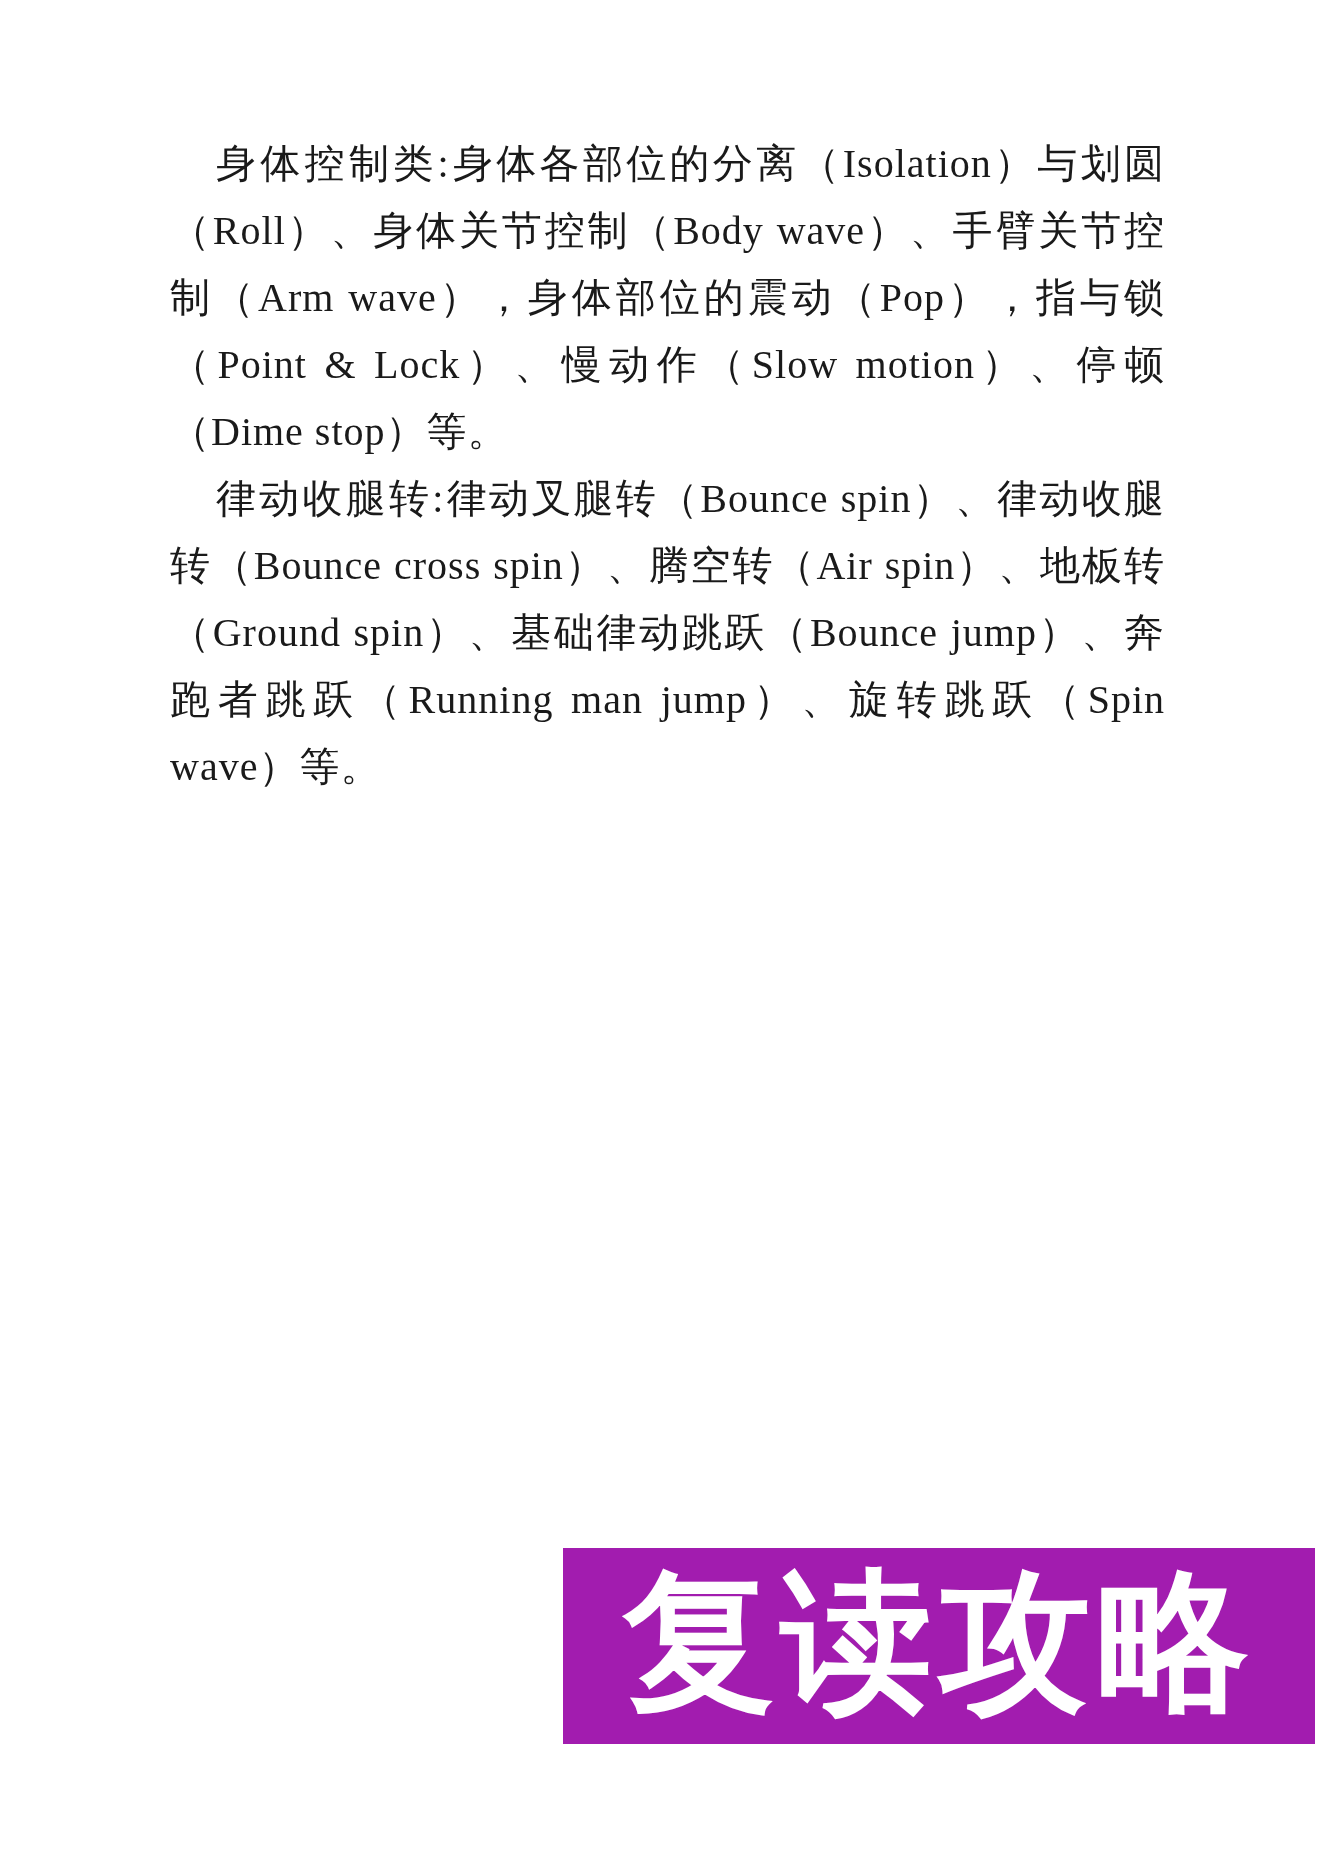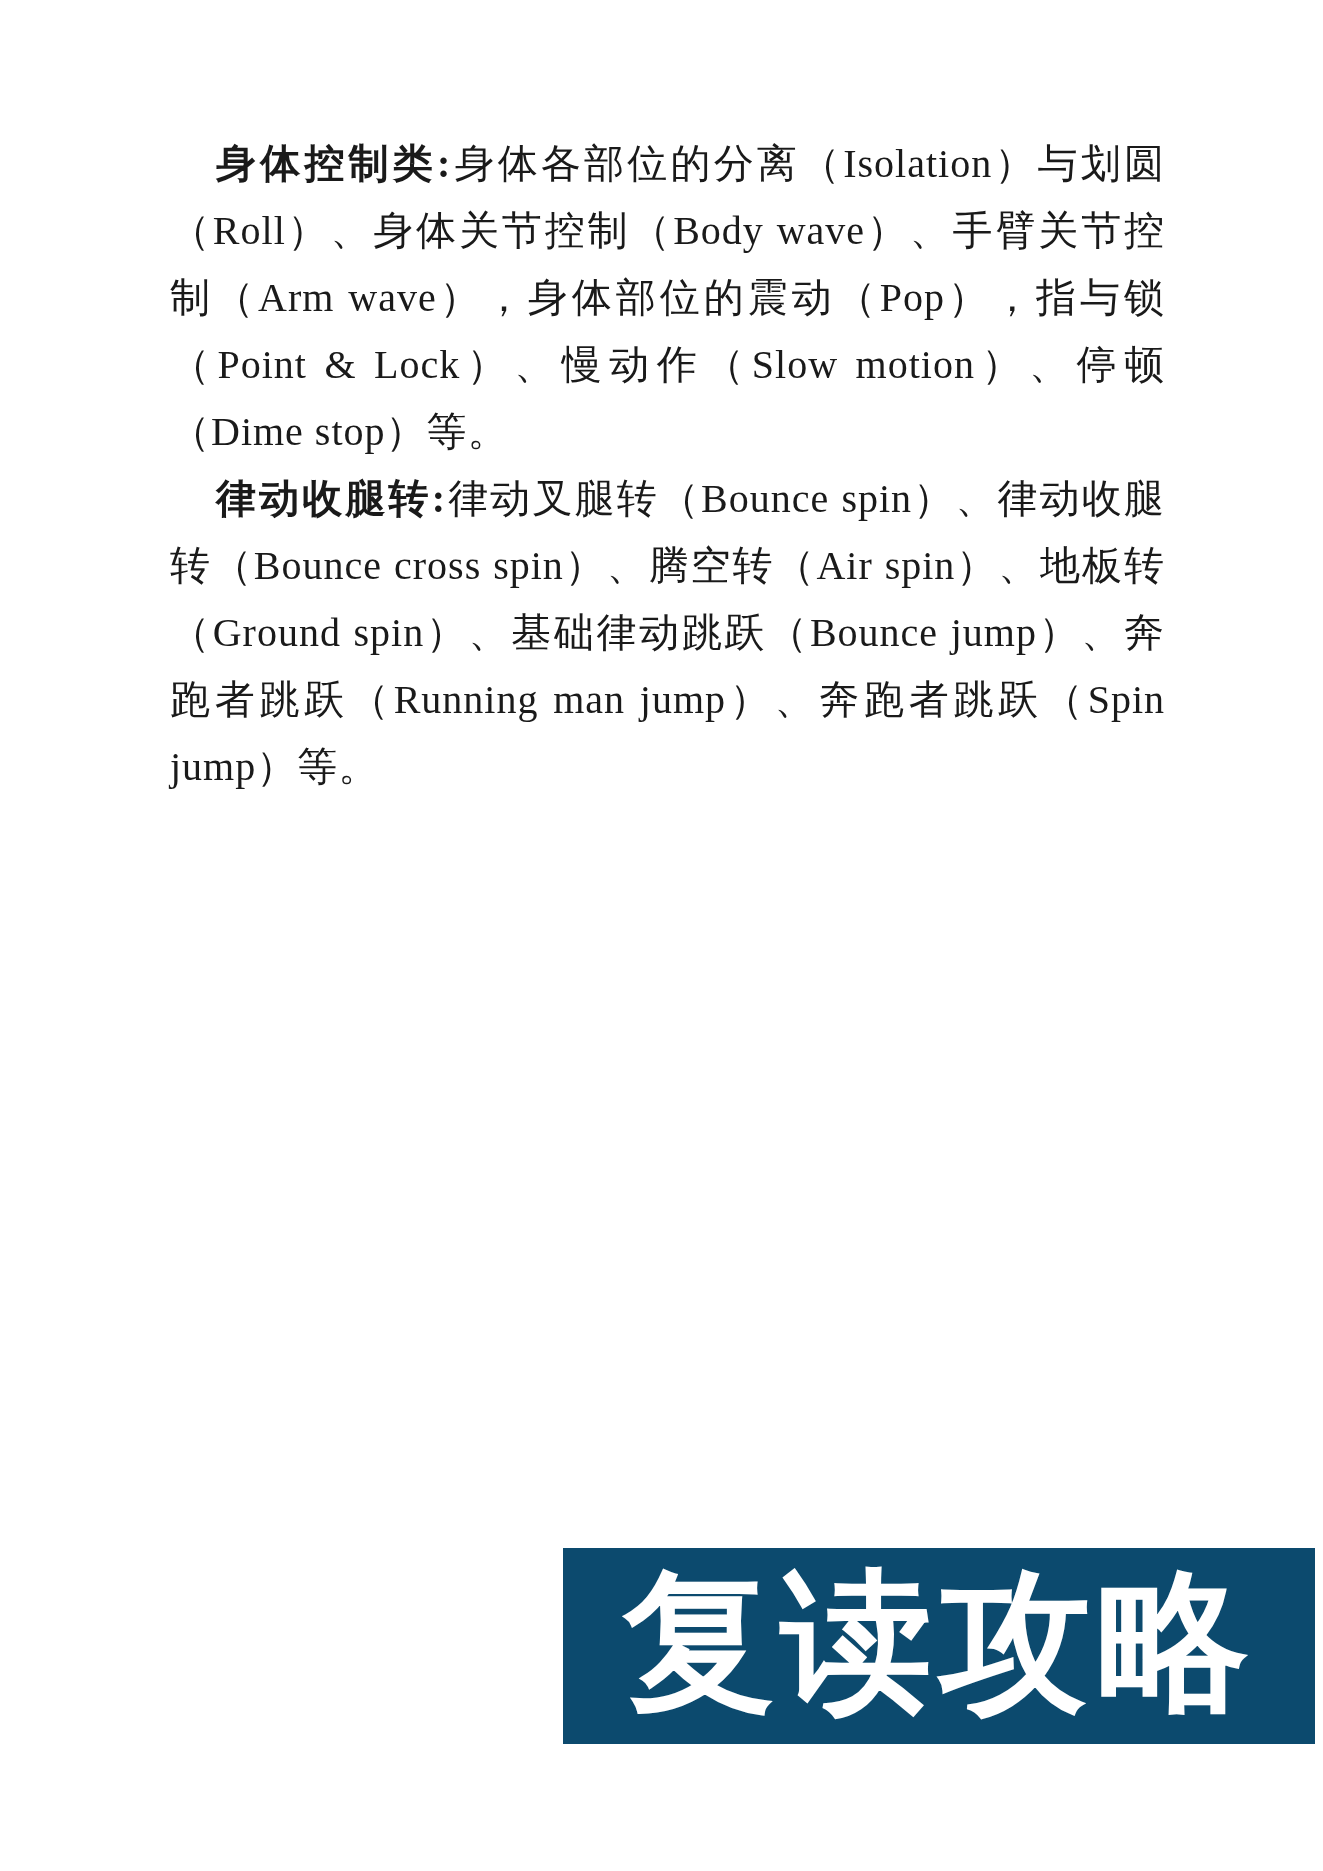--- a/index.html
+++ b/index.html
@@ -25,30 +25,30 @@
     line-height: 67px;
     text-align: justify;
     text-justify: inter-ideograph;
     letter-spacing: 1px;
   }
   .para {
     margin: 0;
     text-indent: 46px;
   }
   .para b {
-    font-weight: bold;
+    font-weight: normal;
     letter-spacing: 2px;
   }
   .banner {
     position: absolute;
     left: 563px;
     top: 1548px;
     width: 752px;
     height: 196px;
-    background: #0c4a6e;
+    background: #a21caf;
     display: flex;
     align-items: center;
     justify-content: center;
   }
   .banner-text {
     color: #ffffff;
     font-family: "DejaVu Sans", "Liberation Sans", sans-serif;
     font-weight: 900;
     font-size: 152px;
     letter-spacing: 6px;
@@ -57,20 +57,20 @@
     transform: translateY(-4px);
   }
 </style>
 </head>
 <body>
 
 <div class="page">
 
   <div class="text-block">
     <p class="para"><b>身体控制类:</b><span>身体各部位的分离（Isolation）与划圆（Roll）、身体关节控制（Body wave）、手臂关节控制（Arm wave），身体部位的震动（Pop），指与锁（Point &amp; Lock）、慢动作（Slow motion）、停顿（Dime stop）等。</span></p>
-    <p class="para"><b>律动收腿转:</b><span>律动叉腿转（Bounce spin）、律动收腿转（Bounce cross spin）、腾空转（Air spin）、地板转（Ground spin）、基础律动跳跃（Bounce jump）、奔跑者跳跃（Running man jump）、奔跑者跳跃（Spin jump）等。</span></p>
+    <p class="para"><b>律动收腿转:</b><span>律动叉腿转（Bounce spin）、律动收腿转（Bounce cross spin）、腾空转（Air spin）、地板转（Ground spin）、基础律动跳跃（Bounce jump）、奔跑者跳跃（Running man jump）、旋转跳跃（Spin wave）等。</span></p>
   </div>
 
   <div class="banner">
     <span class="banner-text">复读攻略</span>
   </div>
 
 </div>
 
 </body></html>

